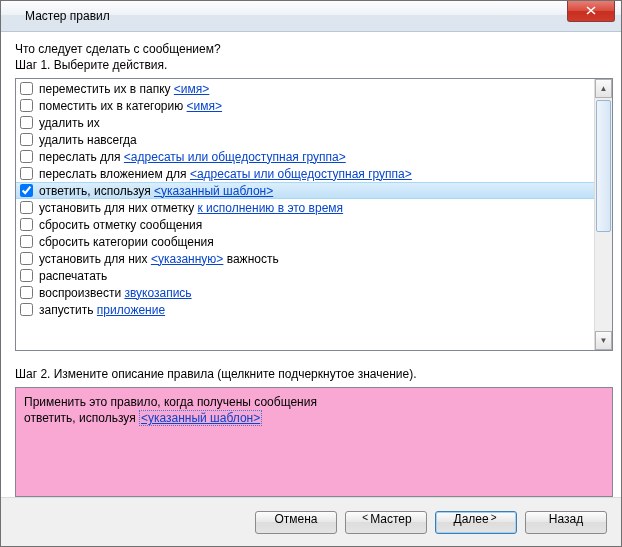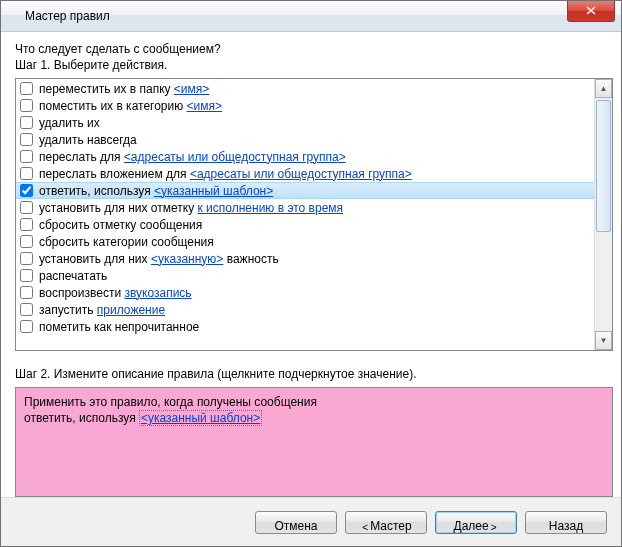--- a/index.html
+++ b/index.html
@@ -19,21 +19,21 @@
   .link{color:#0645cc;text-decoration:underline;cursor:pointer}
   .row.selected{background:linear-gradient(to bottom,#dbeefc,#c0e0f7);border-top:1px solid #a8d8f8;border-bottom:1px solid #a8d8f8;height:15px}
   .scrollbar{width:17px;background:#f0f0f0;border-left:1px solid #dcdcdc;display:flex;flex-direction:column}
   .sb-btn{height:17px;background:linear-gradient(to bottom,#fafafa,#e4e4e4);border:1px solid #b0b0b0;margin:0;display:flex;align-items:center;justify-content:center;font-size:8px;color:#555}
   .sb-track{flex:1;position:relative;background:#efefef}
   .sb-thumb{position:absolute;left:1px;right:1px;top:2px;height:130px;background:linear-gradient(to right,#eef4fb,#d7e6f5);border:1px solid #9ab5d3;border-radius:2px}
   .step2{margin:16px 0 6px 0}
   .desc-box{border:1px solid #828790;background:#f9a8d4;height:96px;padding:6px 8px;line-height:16px}
   .desc-box .link2{color:#0645cc;text-decoration:underline;border:1px dotted #3a7bd5;padding:0 1px}
   .btnbar{height:48px;display:flex;align-items:center;justify-content:flex-end;gap:8px;padding-right:14px;background:#f0f0f0;border-top:1px solid #dcdcdc;margin-top:auto}
-  .btn{min-width:82px;height:23px;border:1px solid #8a8a8a;border-radius:3px;background:linear-gradient(to bottom,#fdfdfd,#e7e7e7 49%,#dddddd 50%,#e4e4e4);font-family:inherit;font-size:12px;padding:0 10px;display:flex;align-items:flex-end;justify-content:center}
+  .btn{min-width:82px;height:23px;border:1px solid #8a8a8a;border-radius:3px;background:linear-gradient(to bottom,#fdfdfd,#e7e7e7 49%,#dddddd 50%,#e4e4e4);font-family:inherit;font-size:12px;padding:0 10px;display:flex;align-items:flex-start;justify-content:center}
   .btn.default{border-color:#3c7fb1;box-shadow:0 0 0 1px #a3d1f5 inset}
   .btn .arr{font-size:10px;margin:0 2px}
 </style>
 </head>
 <body>
 
 <div class="window">
 
   <div class="titlebar">
     <span class="title">Мастер правил</span>
@@ -99,24 +99,20 @@
             <span class="txt">распечатать</span>
           </label>
           <label class="row">
             <input type="checkbox" style="">
             <span class="txt">воспроизвести <span class="link">звукозапись</span></span>
           </label>
           <label class="row">
             <input type="checkbox" style="">
             <span class="txt">запустить <span class="link">приложение</span></span>
           </label>
-          <label class="row">
-            <input type="checkbox" style="">
-            <span class="txt">пометить как непрочитанное</span>
-          </label>
         </div>
       <div class="scrollbar">
         <div class="sb-btn">▲</div>
         <div class="sb-track">
           <div class="sb-thumb"></div>
         </div>
         <div class="sb-btn">▼</div>
       </div>
     </div>
 

